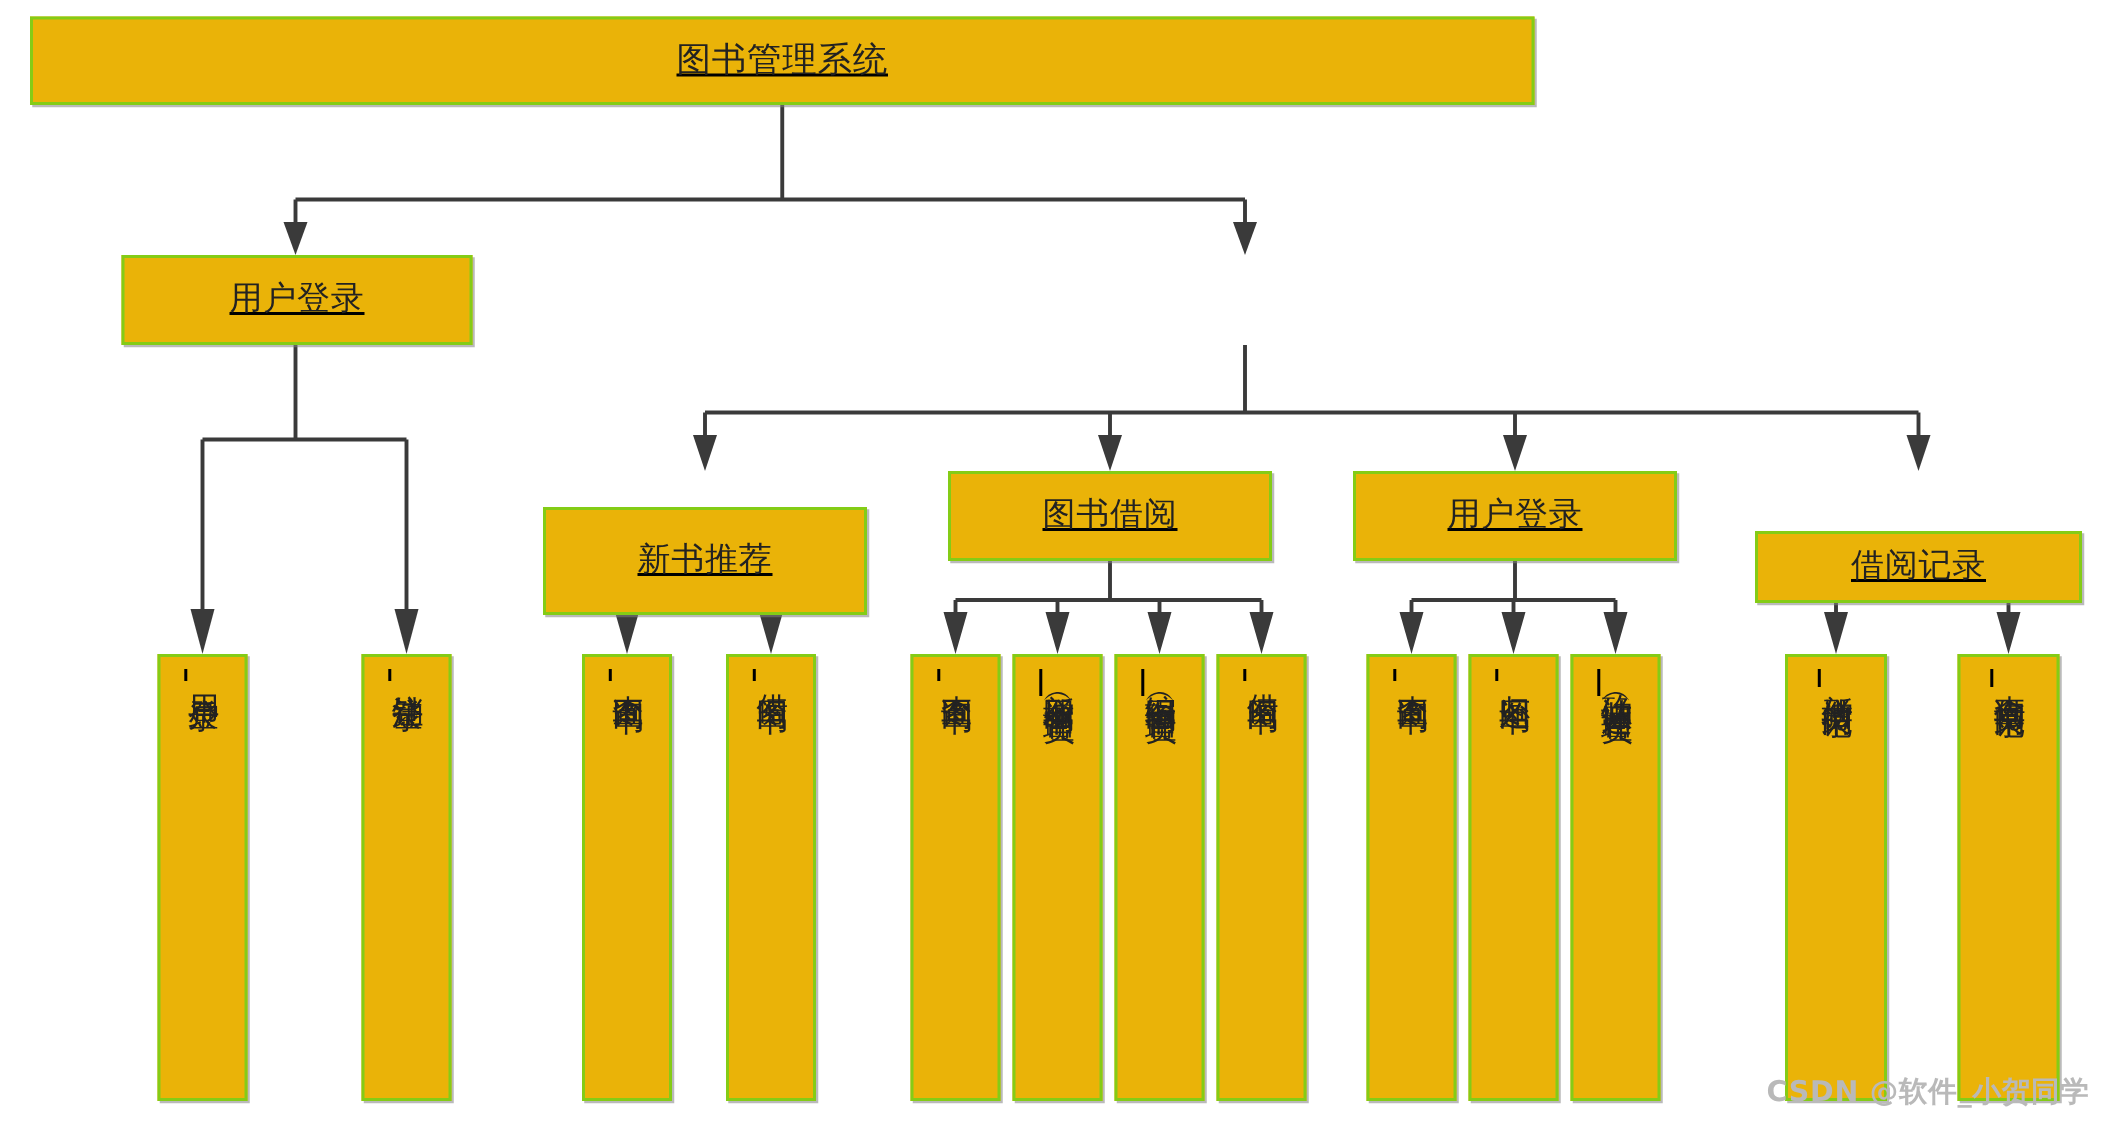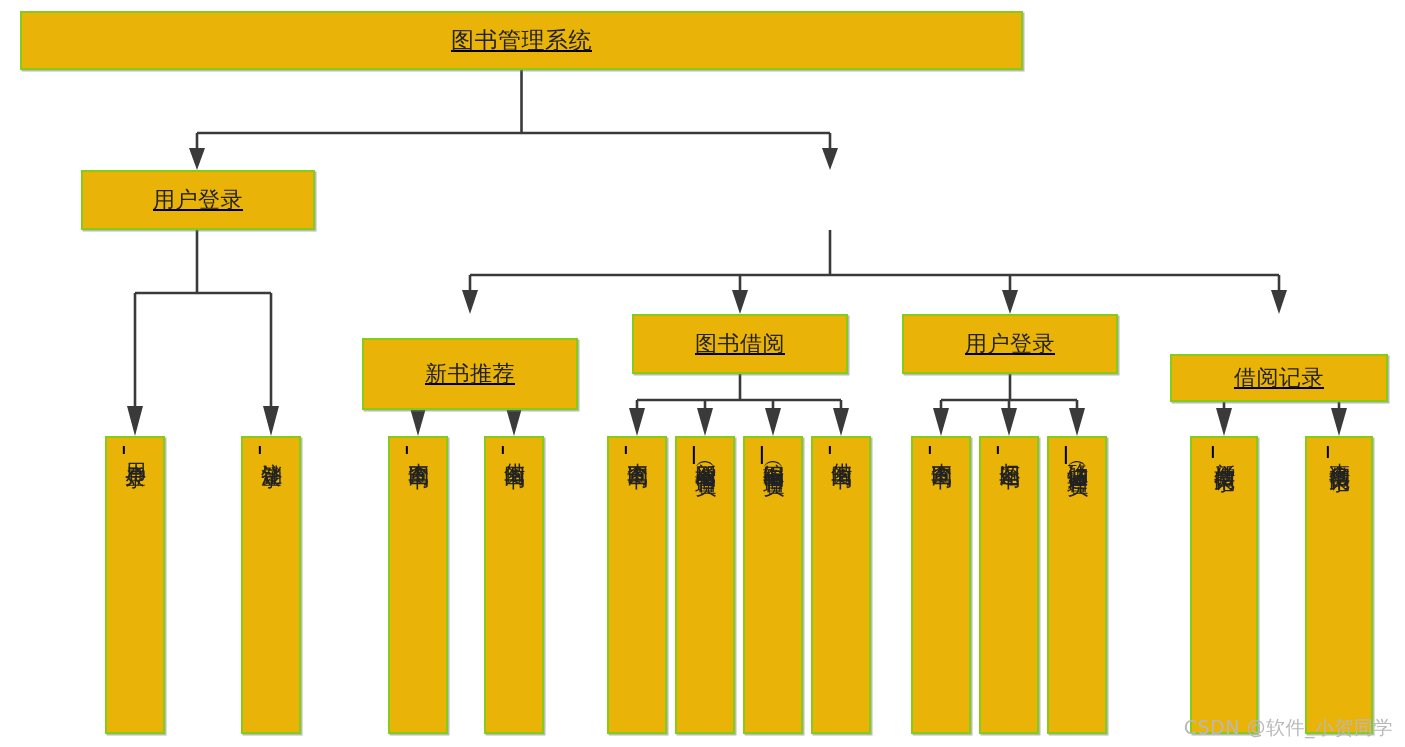--- a/index.html
+++ b/index.html
@@ -76,20 +76,21 @@
   }
   #watermark {
     position: absolute;
     right: 12px;
     bottom: 6px;
     color: #b9b9b9;
     font-size: 19px;
     letter-spacing: 0.5px;
     white-space: nowrap;
     pointer-events: none;
+    font-weight: bold;
   }
 </style>
 </head>
 <body>
 
 <div id="stage">
 
   <svg id="diagram" viewBox="0 0 1405 747">
 
     <path class="connector-line" d="M 521.5 70 L 521.5 133"></path>

